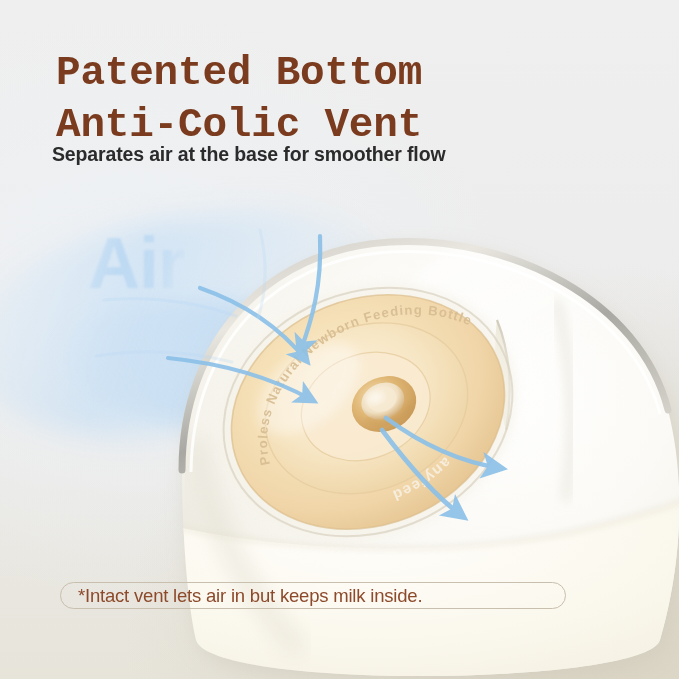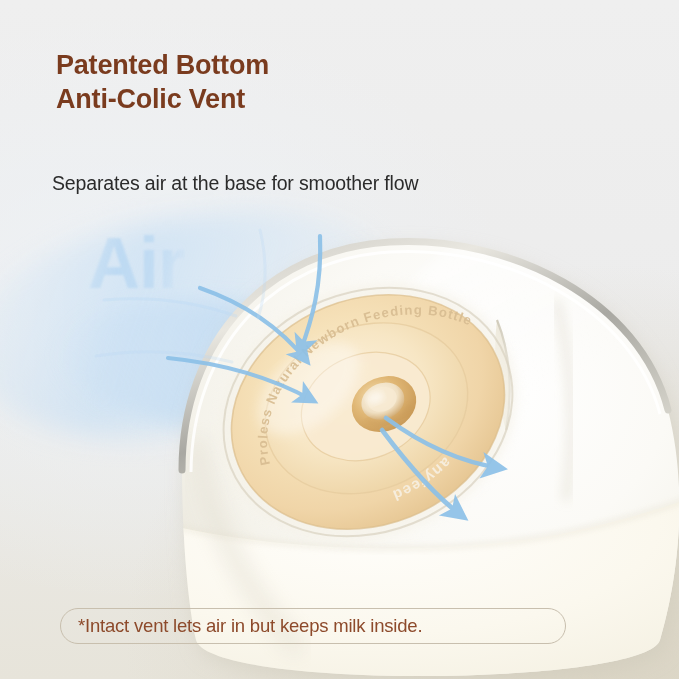--- a/index.html
+++ b/index.html
@@ -18,27 +18,27 @@
     overflow:hidden;
     background:
       radial-gradient(120% 95% at 88% 94%, #d9d3c2 0%, rgba(231,227,215,0) 58%),
       radial-gradient(90% 70% at 20% 45%, #eef2f6 0%, rgba(238,242,246,0) 62%),
       linear-gradient(180deg,#efefef 0%,#ececec 52%,#e7e4da 100%);
   }
 
   
   .head-wrap { position:absolute; left:56px; top:48px; z-index:40; }
   .headline {
-    font-size:27px; font-weight:700; line-height:1.26;
-    color:#7a3b1e; letter-spacing:-0.2px; white-space:pre-line;
+    font-size:41px; font-weight:700; line-height:1.26;
+    color:#7a3b1e; letter-spacing:-0.2px; white-space:pre-line;font-family:Liberation Mono, monospace;
   }
   .sub-wrap { position:absolute; left:52px; top:140px; z-index:40; }
   .sub-line {
-    font-size:19.5px; font-weight:400; line-height:1.44;
-    color:#2b2b2b; letter-spacing:-0.15px;margin-top:29px;
+    font-size:19.5px; font-weight:700; line-height:1.44;
+    color:#2b2b2b; letter-spacing:-0.15px;
   }
 
   
   .air-word {
     position:absolute; left:88px; top:222px; z-index:12;
     font-size:72px; font-weight:700; letter-spacing:-1px;
     color:#b6d6f2;
     opacity:.82;
     filter:blur(1.1px);
     -webkit-mask-image:linear-gradient(102deg,rgba(0,0,0,.30) 0%,rgba(0,0,0,.95) 34%,rgba(0,0,0,.75) 66%,rgba(0,0,0,0) 100%);
@@ -69,22 +69,22 @@
   }
 
   
   #bottle { position:absolute; left:0; top:0; z-index:20; }
 
   
   #arrows { position:absolute; left:0; top:0; z-index:30; pointer-events:none; }
 
   
   .pill {
-    position:absolute; left:60px; top:608px; z-index:45;
-    width:506px; height:36px;
+    position:absolute; left:60px; top:582px; z-index:45;
+    width:506px; height:27px;
     border:1px solid #c8bfae;
     border-radius:22px;
     display:flex; align-items:center;
     padding-left:17px;
     background:transparent;
   }
   .pill-text {
     font-size:18.5px; font-weight:400; color:#8d4a2b;
     letter-spacing:-0.2px; white-space:nowrap;
   }

